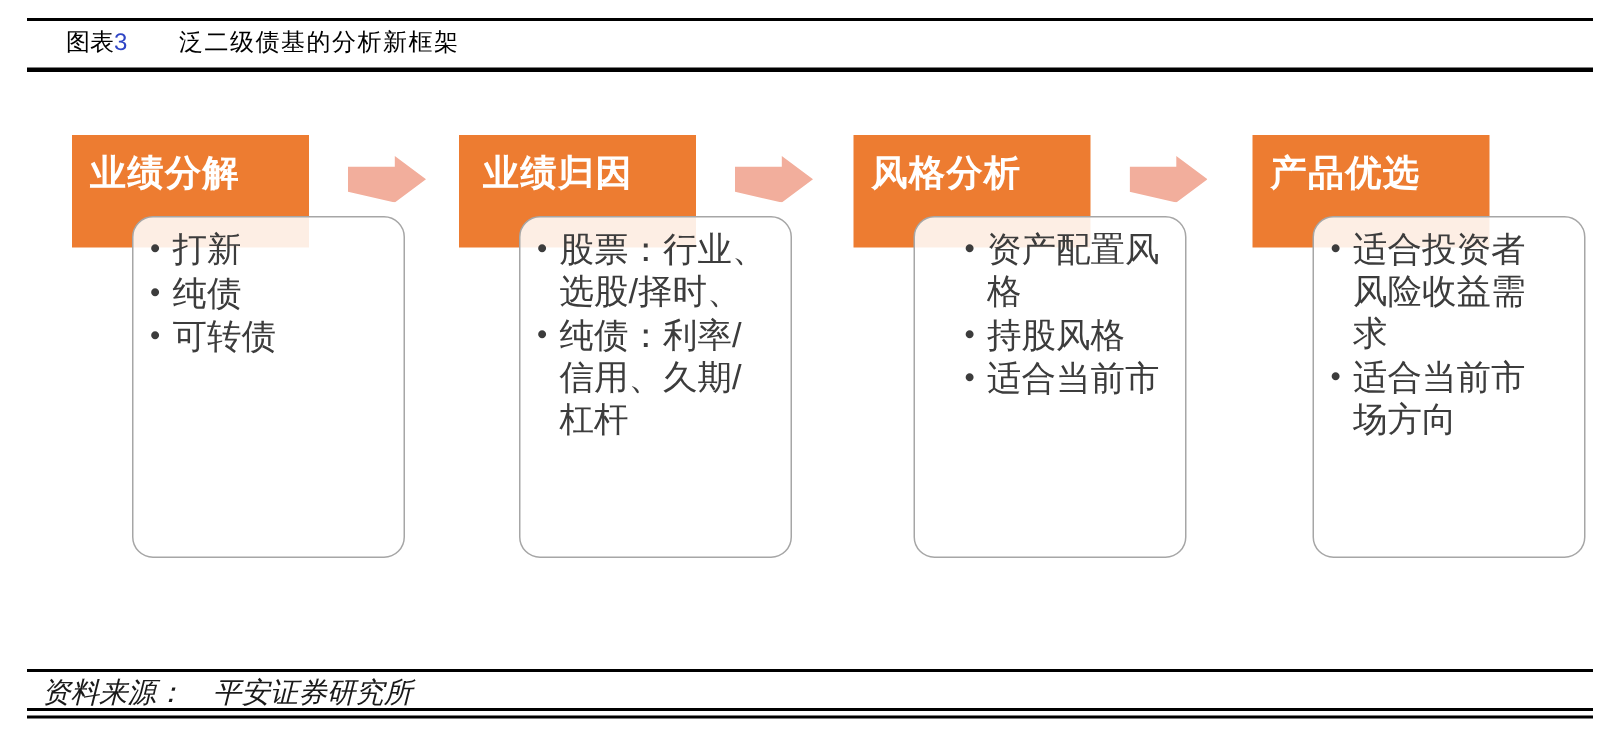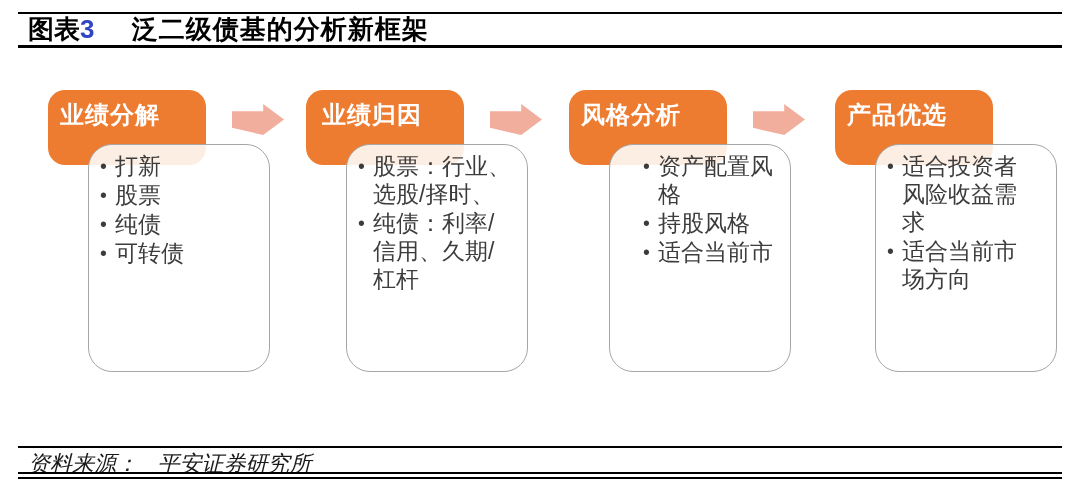--- a/index.html
+++ b/index.html
@@ -18,54 +18,54 @@
     background: #000000;
   }
   .rule-top        { top: 12px;  height: 2px; }
   .rule-title-bot  { top: 45px;  height: 3px; }
   .rule-src-top    { top: 446px; height: 2px; }
   .rule-src-b1     { top: 472px; height: 2px; }
   .rule-src-b2     { top: 477px; height: 2px; }
 
   .fig-title-row {
     position: absolute;
-    top: 16px; left: 28px;
-    font-size: 26px;
-    font-weight: bold;
+    top: 16px; left: 44px;
+    font-size: 16px;
+    font-weight: normal;
     color: #000000;
     line-height: 26px;
     white-space: nowrap;
   }
   .fig-label-number { color: var(--label-number, #2F45C5); }
   .fig-main-title { margin-left: 30px; letter-spacing: 1px; }
 
   .col-header {
     position: absolute;
     top: 90px;
     width: 158px;
     height: 75px;
     background: var(--header-bg, #ED7C31);
-    border-radius: 17px;
+    border-radius: 0;
     box-sizing: border-box;
     padding: 9px 0 0 12px;
     font-size: 24px;
     font-weight: bold;
     letter-spacing: 1px;
     color: #ffffff;
     z-index: 1;
   }
   .col-body {
     position: absolute;
     top: 144px;
     width: 182px;
     height: 228px;
     box-sizing: border-box;
     background: rgba(255, 255, 255, 0.87);
     border: 1.6px solid var(--box-border, #A6A6A6);
-    border-radius: 24px;
+    border-radius: 14px;
     padding: 7px 6px 0 10px;
     z-index: 2;
   }
   .col-body ul {
     margin: 0; padding: 0;
     list-style: none;
   }
   .col-body li {
     position: relative;
     padding-left: 16px;
@@ -90,21 +90,21 @@
     background: var(--arrow, #F2AE9C);
     clip-path: polygon(0 23%, 60% 23%, 60% 0%, 100% 50%, 60% 100%, 0 77%);
     z-index: 1;
   }
 
   .source-row {
     position: absolute;
     top: 449px; left: 28px;
     font-family: "Liberation Serif", serif;
     font-style: italic;
-    font-size: 22px;
+    font-size: 19px;
     color: #1a1a1a;
     white-space: nowrap;
   }
   .source-text { margin-left: 14px; }
 </style>
 </head>
 <body>
 
 <div class="page">
   <div class="rule rule-top"></div>
@@ -114,21 +114,20 @@
     <span class="fig-main-title">泛二级债基的分析新框架</span>
   </div>
 
   <div class="rule rule-title-bot"></div>
 
   <div id="diagram">
       <div class="col-header" style="left: 48px;">业绩分解</div>
       <div class="col-body" style="left: 88px;">
         <ul>
           <li>打新</li>
-          <li>股票</li>
           <li>纯债</li>
           <li>可转债</li>
         </ul>
       </div>
       <div class="flow-arrow" style="left: 232px;"></div>
       <div class="col-header" style="left: 306px; padding-left: 16px;">业绩归因</div>
       <div class="col-body" style="left: 346px;">
         <ul>
           <li>股票：行业、
 选股/择时、</li>

